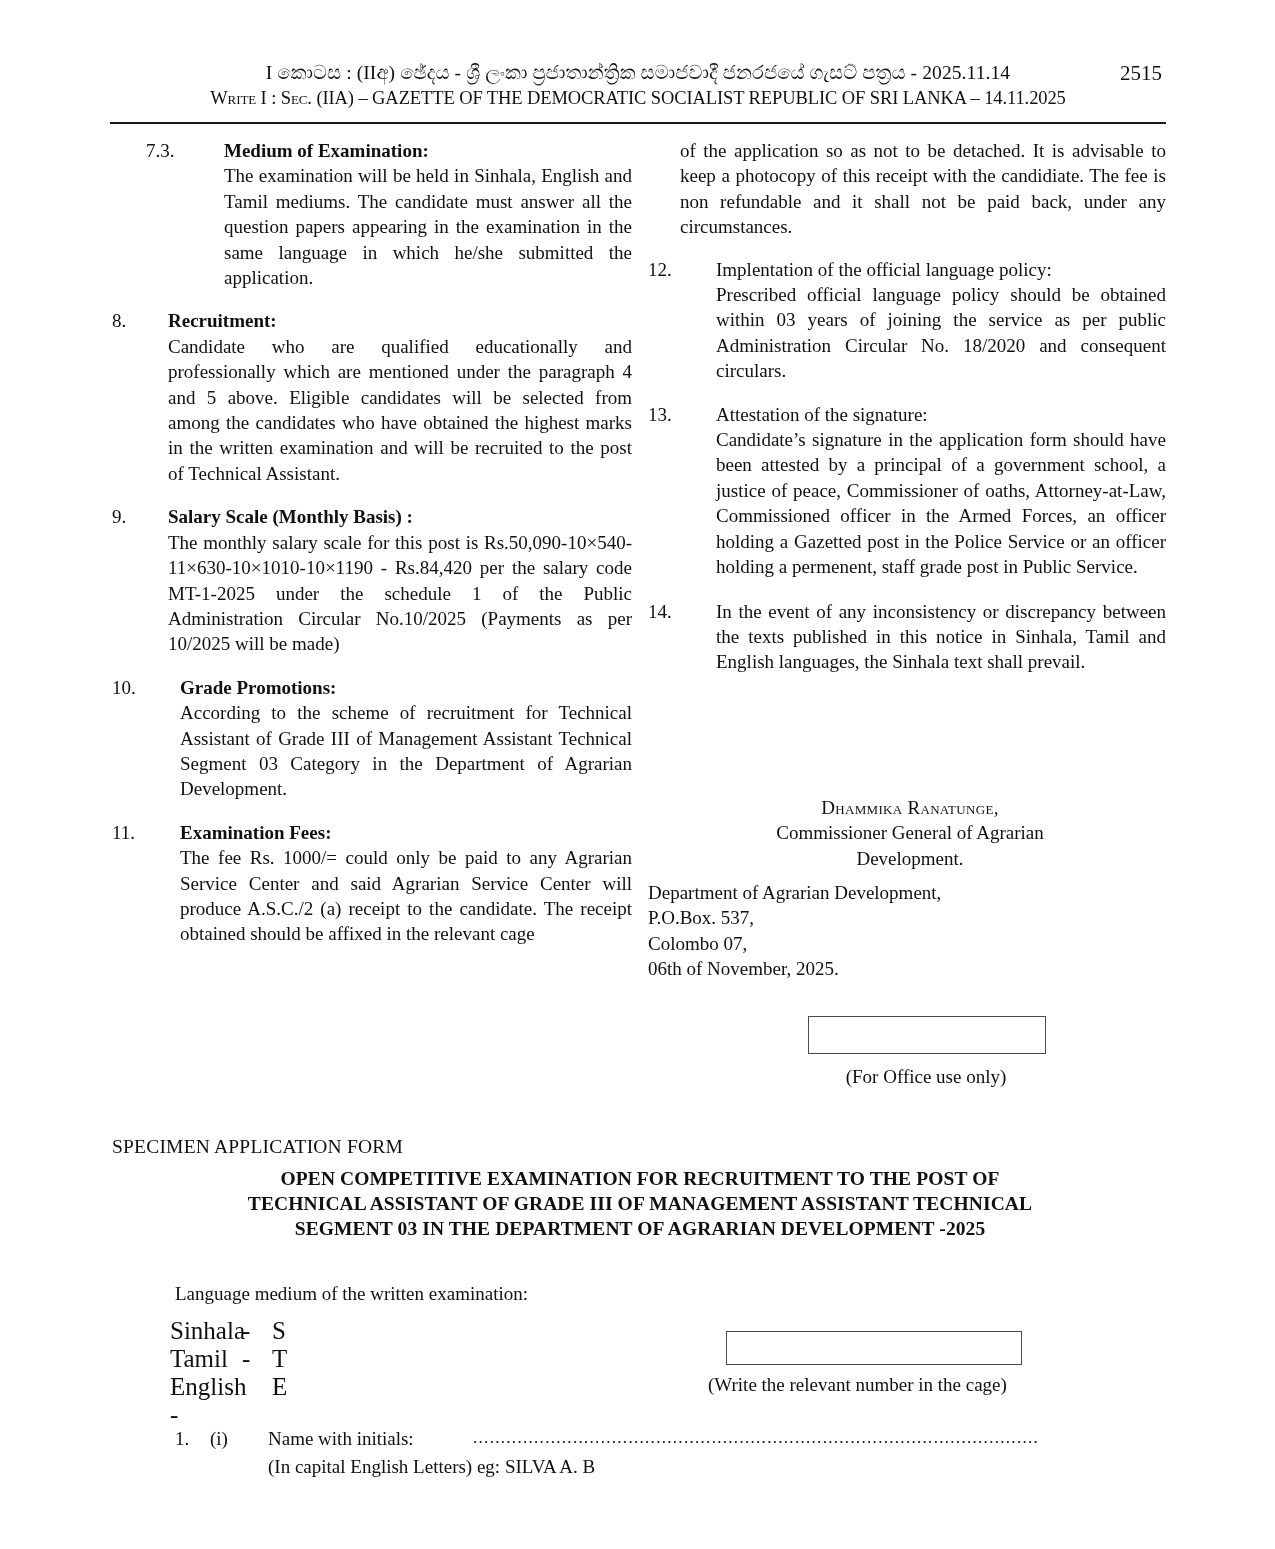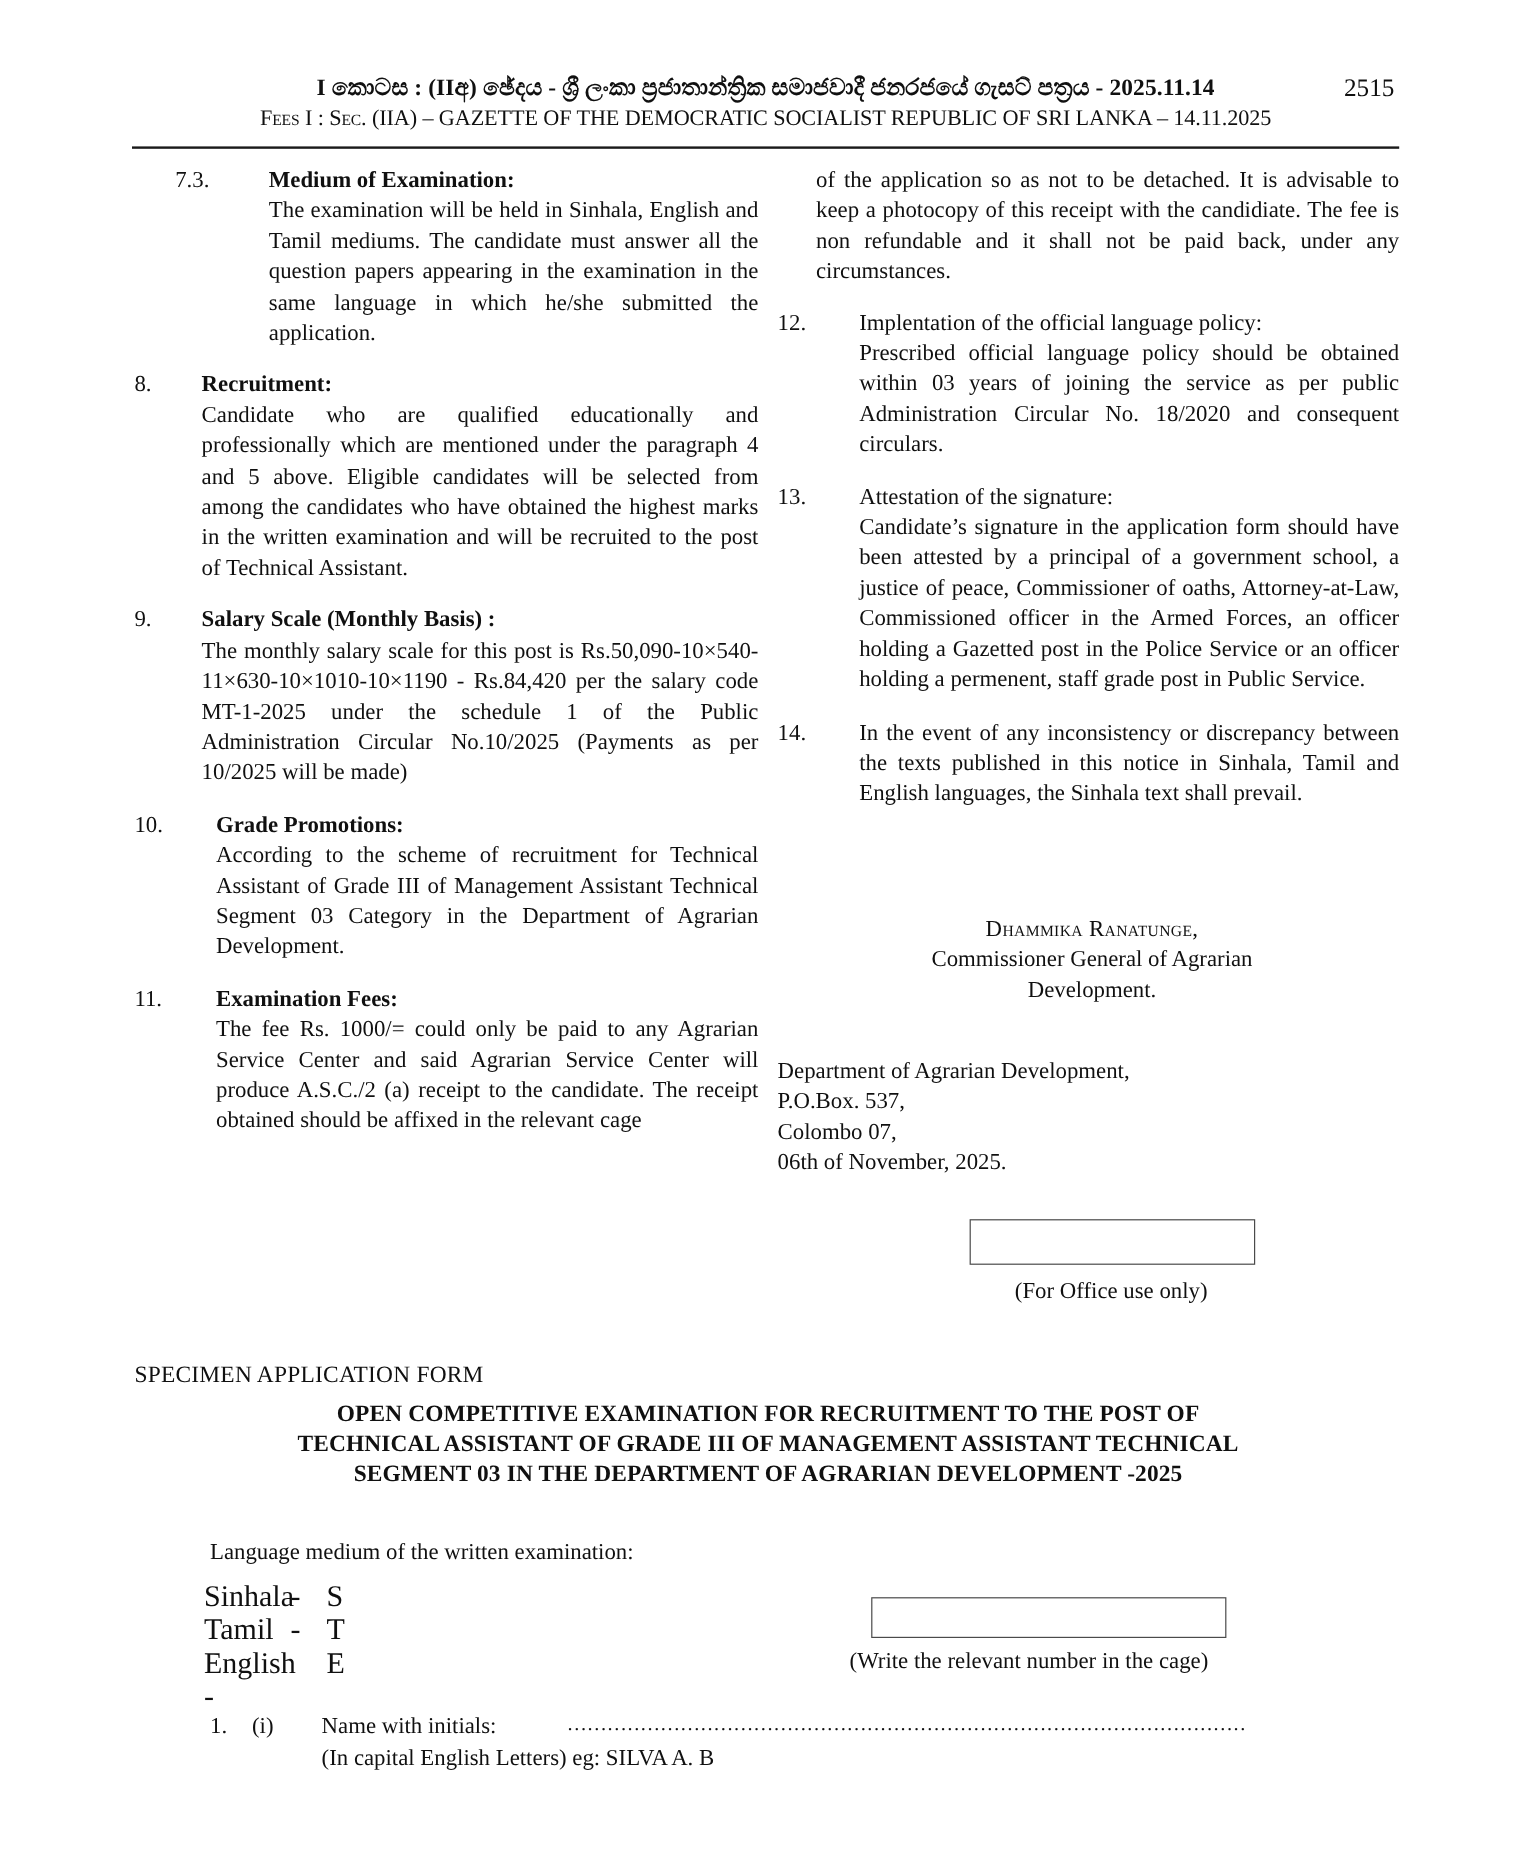--- a/index.html
+++ b/index.html
@@ -31,21 +31,21 @@
     width: 1056px;
   }
   .hdr-line1 {
     display: flex;
     align-items: baseline;
     justify-content: center;
     position: relative;
   }
   .hdr-sinhala {
     font-size: 19.5px;
-    font-weight: 700;
+    font-weight: 400;
     letter-spacing: 0.1px;
     white-space: nowrap;
     text-align: center;
   }
   .hdr-pageno {
     position: absolute;
     right: 4px;
     top: -1px;
     font-size: 21px;
     font-weight: 400;
@@ -125,20 +125,21 @@
     left: 700px;
     top: 762px;
     width: 420px;
     text-align: center;
     font-size: 19px;
     line-height: 25.4px;
   }
   .sig-name {
     font-variant: small-caps;
     letter-spacing: 0.3px;
+    margin-top: 33px;
   }
 
   .address {
     position: absolute;
     left: 648px;
     top: 880px;
     font-size: 19px;
     line-height: 25.4px;
   }
 
@@ -251,21 +252,21 @@
 <body>
 
 <div class="page">
 
   <div class="header">
     <div class="hdr-line1">
       <span class="hdr-sinhala">I කොටස : (IIඅ) ඡේදය - ශ්‍රී ලංකා ප්‍රජාතාන්ත්‍රික සමාජවාදී ජනරජයේ ගැසට් පත්‍රය - 2025.11.14</span>
       <span class="hdr-pageno">2515</span>
     </div>
     <div class="hdr-line2">
-      <span>Fees  I :  Sec.  (IIA) – </span><span class="caps">Gazette of the Democratic Socialist Republic of Sri Lanka – 14.11.2025</span>
+      <span>Write  I :  Sec.  (IIA) – </span><span class="caps">Gazette of the Democratic Socialist Republic of Sri Lanka – 14.11.2025</span>
     </div>
   </div>
   <div class="hdr-rule"></div>
 
   <div class="col col-left">
 
     <div class="sec">
       <div class="sec-num n-73">7.3.</div>
       <div class="sec-body">
         <div class="sec-title">Medium of Examination:</div>

